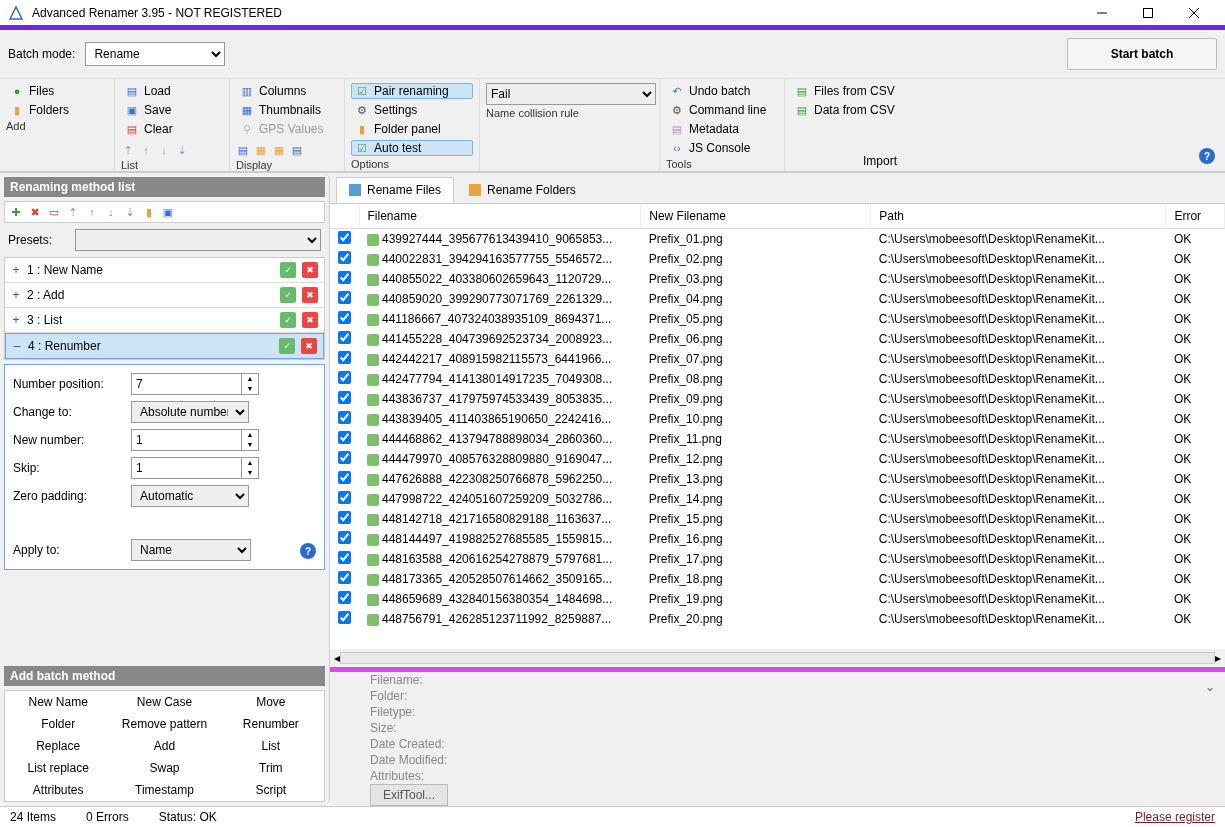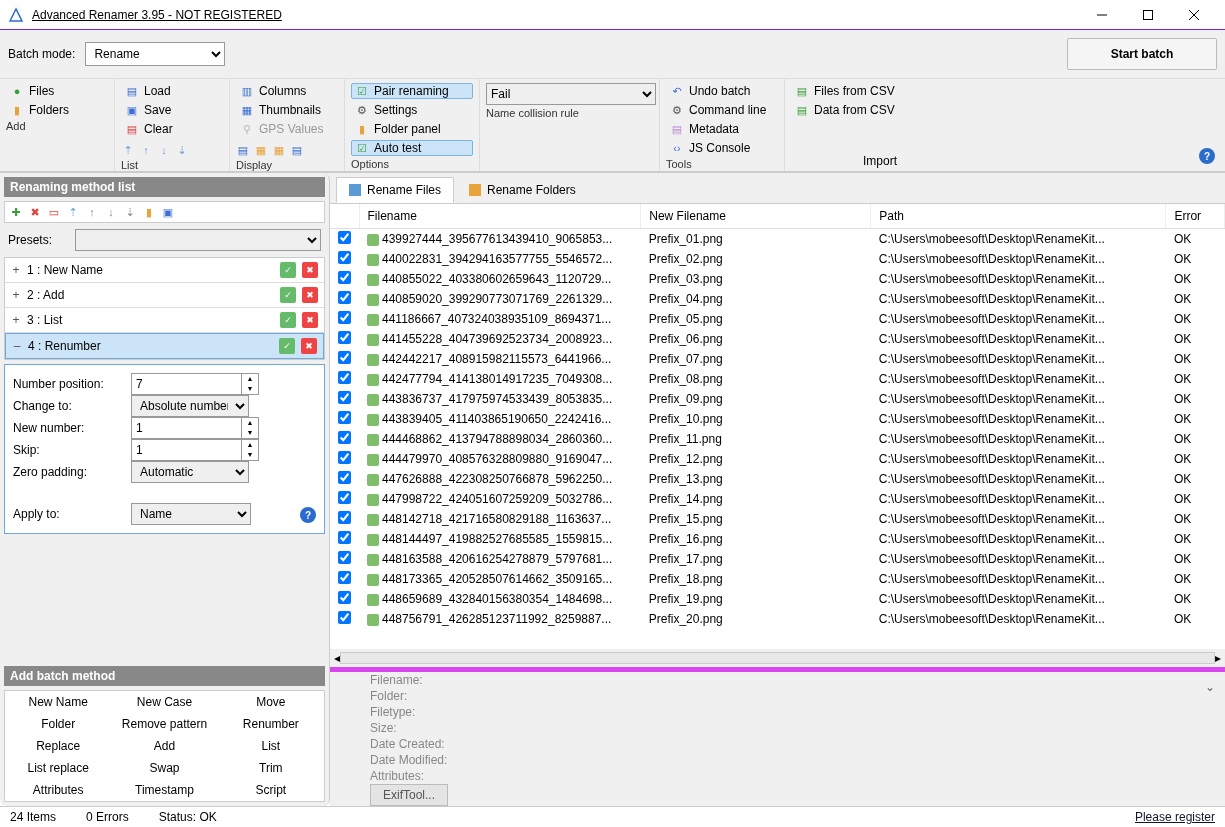--- a/index.html
+++ b/index.html
@@ -1,19 +1,19 @@
 <!DOCTYPE html>
 <html><head>
 <meta charset="utf-8">
 <style>
 * { box-sizing: border-box; margin: 0; padding: 0; font-family: "Segoe UI", Tahoma, sans-serif; font-size: 12px; }
 body { background: #fff; width: 1225px; height: 827px; overflow: hidden; display: flex; flex-direction: column; }
 
 
-.titlebar { height: 30px; display: flex; align-items: center; padding: 0 8px; background: #fff; border-bottom: 1px solid #6d28d9; text-decoration: underline; }
+.titlebar { height: 30px; display: flex; align-items: center; padding: 0 8px; background: #fff; border-bottom: 5px solid #6d28d9; }
 .titlebar .app-icon { width: 16px; height: 16px; margin-right: 8px; display:flex;align-items:center;justify-content:center;}
 .titlebar .title { flex: 1; font-size: 12px; }
 .win-btn { width: 46px; height: 30px; display: flex; align-items: center; justify-content: center; cursor: pointer; }
 
 
 .toprow { display: flex; align-items: center; padding: 8px 8px; background: #f0f0f0; border-bottom: 1px solid #ddd;}
 .toprow .label { margin-right: 10px; }
 .toprow select { width: 140px; height: 24px; border: 1px solid #999; background: #fff; padding: 0 4px; }
 .toprow .spacer { flex: 1; }
 .start-btn { width: 150px; height: 32px; background: #f5f5f5; border: 1px solid #bbb; font-weight: bold; cursor: pointer; border-radius:2px; display:flex;align-items:center;justify-content:center;}
@@ -40,21 +40,21 @@
 .method-toolbar span {width:14px;height:14px;display:flex;align-items:center;justify-content:center;cursor:pointer;font-size:11px;}
 .presets-row { display:flex; align-items:center; gap:23px; padding:2px 4px;}
 .presets-row select { flex:1; height:22px; border:1px solid #999;}
 .method-list { background:#fff; border:1px solid #ccc; overflow:auto;}
 .method-row { display:flex; align-items:center; padding:4px 6px; border-bottom:1px solid #ddd; font-size:12px; gap:6px; cursor:pointer;}
 .method-row .name { flex:1; }
 .method-row .chk { width:16px;height:16px;background:#66bb6a;color:#fff;display:flex;align-items:center;justify-content:center;font-size:9px;border-radius:2px;}
 .method-row .del { width:16px;height:16px;background:#e44;color:#fff;display:flex;align-items:center;justify-content:center;font-size:9px;border-radius:2px;}
 .method-row.selected { background:#cce4f7; border:1px solid #6fa8dc;}
 .method-expander { width:10px; text-align:center; color:#555;}
-.method-panel { background:#fff; border:1px solid #6fa8dc; padding:8px; display:grid; grid-template-columns:110px 1fr; gap:0 8px; align-items:center; position:relative;}
+.method-panel { background:#fff; border:1px solid #6fa8dc; padding:8px; display:grid; grid-template-columns:110px 1fr; gap:6px 8px; align-items:center; position:relative;}
 .method-panel select, .method-panel input { height:22px; border:1px solid #999; padding:0 4px; width:118px;}
 .method-panel .spin-wrap {display:flex;}
 .method-panel .spin-wrap input{width:110px;border-right:none;}
 .method-panel .spinners{display:flex;flex-direction:column;border:1px solid #999;width:18px;}
 .method-panel .spinners span{height:10px;font-size:7px;text-align:center;cursor:pointer;line-height:10px;}
 .method-panel .help2{position:absolute;bottom:4px;right:4px;}
 .batch-grid { display:grid; grid-template-columns:1fr 1fr 1fr; background:#fff; border:1px solid #ccc;}
 .batch-grid div { text-align:center; padding:4px 2px; cursor:pointer; font-size:12px;}
 
 .rightpane { flex:1; display:flex; flex-direction:column; min-height:0;}
@@ -76,21 +76,21 @@
 .hscroll{height:18px;background:#f0f0f0;display:flex;align-items:center;padding:0 4px;}
 .hscroll .track{flex:1;height:12px;background:#e8e8e8;border:1px solid #ccc;}
 
 .detail-bar { background:#f0f0f0; padding:0 40px; color:#888; display:flex; gap:40px; border-top:5px solid #d946ef; font-size:12px; position:relative;}
 .detail-bar .labels div{padding:1px 0;}
 .exif-btn{background:#e4e4e4;border:1px solid #bbb;padding:3px 12px;cursor:pointer;color:#555;}
 .expand-chevron{position:absolute;right:10px;top:8px;cursor:pointer;color:#666;}
 
 .statusbar { display:flex; padding:3px 10px; border-top:1px solid #ccc; font-size:12px; background:#fff;}
 .statusbar .seg{padding:0 30px 0 0;}
-.statusbar .reg{margin-left:auto;color:#0f172a;text-decoration:underline;cursor:pointer;}
+.statusbar .reg{margin-left:auto;color:#7f1d1d;text-decoration:underline;cursor:pointer;}
 
 input[type=checkbox]{width:13px;height:13px;}
 </style>
 </head>
 <body>
 
 <div class="titlebar">
   <span class="app-icon">
     <svg width="16" height="16" viewBox="0 0 16 16">
         <path d="M2 14 L8 2 L14 14 Z" fill="none" stroke="#2a6bcc" stroke-width="1.5"></path>

